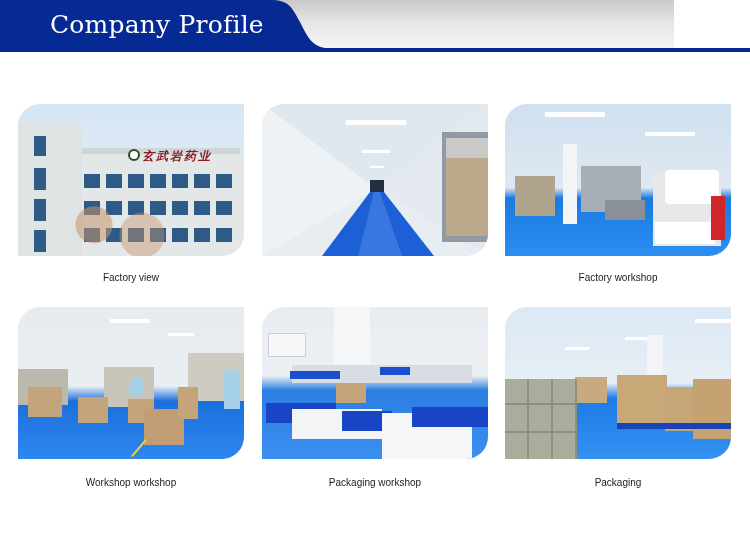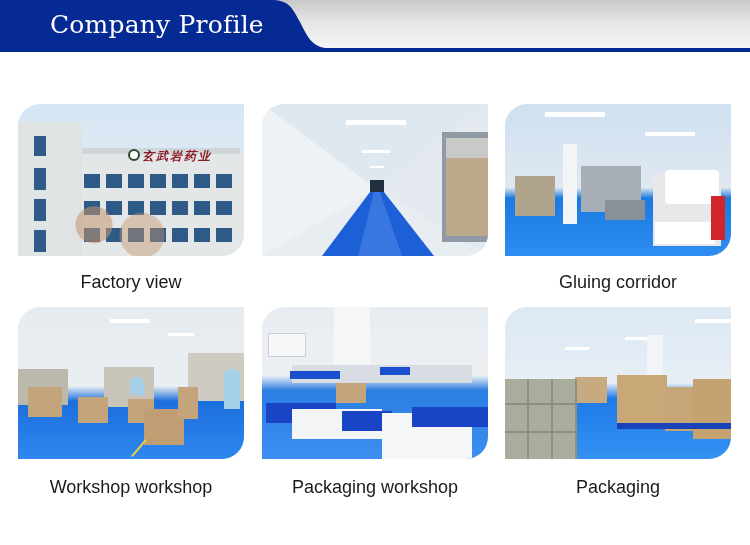--- a/index.html
+++ b/index.html
@@ -1,31 +1,31 @@
 <!DOCTYPE html>
 <html><head>
 <meta charset="utf-8">
 <style>
   * { margin: 0; padding: 0; box-sizing: border-box; }
   html, body { width: 750px; height: 545px; background: #ffffff; overflow: hidden; }
   body { position: relative; font-family: "Liberation Sans", sans-serif; }
 
-  .header { position: absolute; left: 0; top: 0; width: 750px; height: 52px;
+  .header { position: absolute; left: 0; top: 0; width: 674px; height: 52px;
     background: linear-gradient(to bottom, #c9c9c9 0%, #e6e6e6 45%, #f8f8f8 100%); }
   .header-bar { position: absolute; left: 0; top: 48px; width: 750px; height: 4px; background: #052a93; }
   .header-tab { position: absolute; left: 0; top: 0; width: 330px; height: 52px; }
   .header-tab svg { display: block; }
   .header-title { position: absolute; left: 50px; top: 10px; color: #ffffff;
     font-family: "DejaVu Serif", "Liberation Serif", serif; font-size: 25px; letter-spacing: 0.2px; white-space: nowrap; }
 
   .card { position: absolute; width: 226px; }
   .photo { position: relative; width: 226px; height: 152px; overflow: hidden;
     border-radius: 22px 0 22px 0; }
   .caption { position: absolute; left: 0; width: 226px; text-align: center;
-    font-size: 18px; color: #1b1b1b; white-space: nowrap; }
+    font-size: 10px; color: #1b1b1b; white-space: nowrap; }
 
   
   .abs { position: absolute; }
 </style>
 </head>
 <body>
 
 <div class="header">
   <div class="header-tab">
     <svg width="330" height="52" viewBox="0 0 330 52">
@@ -83,21 +83,21 @@
     <div class="abs" style="left:140px;top:28px;width:50px;height:4px;background:#fff;"></div>
     <div class="abs" style="left:58px;top:40px;width:14px;height:80px;background:#f2f4f6;"></div>
     <div class="abs" style="left:10px;top:72px;width:40px;height:40px;background:#b0a48c;"></div>
     <div class="abs" style="left:76px;top:62px;width:60px;height:46px;background:#a7aeb5;"></div>
     <div class="abs" style="left:100px;top:96px;width:40px;height:20px;background:#8a9098;"></div>
     <div class="abs" style="left:148px;top:70px;width:68px;height:72px;background:#e8e8ea;"></div>
     <div class="abs" style="left:160px;top:66px;width:54px;height:34px;background:#ffffff;border-radius:4px;"></div>
     <div class="abs" style="left:150px;top:118px;width:60px;height:22px;background:#ffffff;"></div>
     <div class="abs" style="left:206px;top:92px;width:14px;height:44px;background:#d0262b;"></div>
   </div>
-  <div class="caption" style="top:168px;">Gluing corridor</div>
+  <div class="caption" style="top:168px;">Factory workshop</div>
 </div>
 
 <div class="card" style="left:18px; top:307px;">
   <div class="photo" style="background:linear-gradient(#e6ebf0 0%,#e9eef2 52%,#1c6fdc 62%,#2e87ee 100%);">
     <div class="abs" style="left:92px;top:12px;width:40px;height:4px;background:#fff;"></div>
     <div class="abs" style="left:150px;top:26px;width:26px;height:3px;background:#fff;"></div>
     <div class="abs" style="left:0;top:62px;width:50px;height:36px;background:#bdb8ac;"></div>
     <div class="abs" style="left:86px;top:60px;width:50px;height:40px;background:#c8c4ba;"></div>
     <div class="abs" style="left:170px;top:46px;width:56px;height:48px;background:#cfcbc2;"></div>
     <div class="abs" style="left:10px;top:80px;width:34px;height:30px;background:#c4a47a;"></div>

